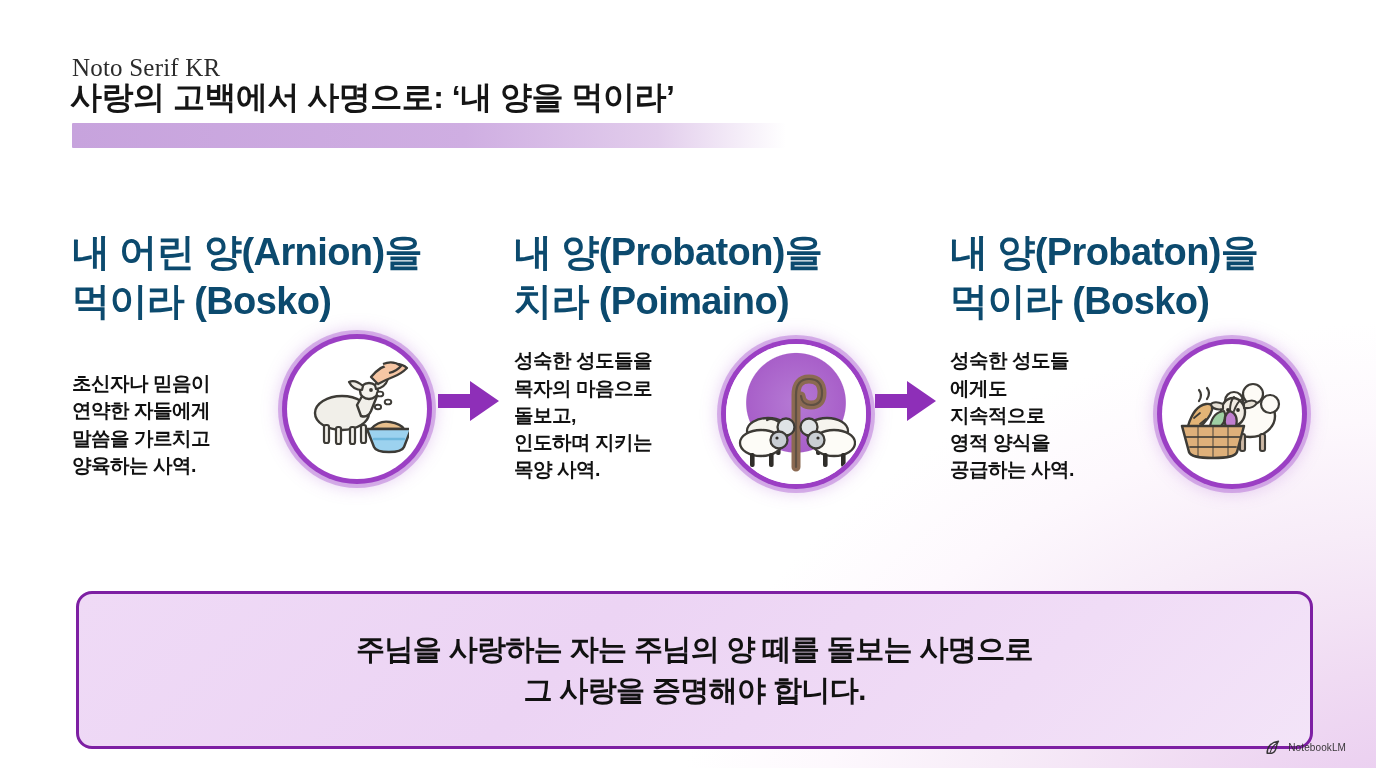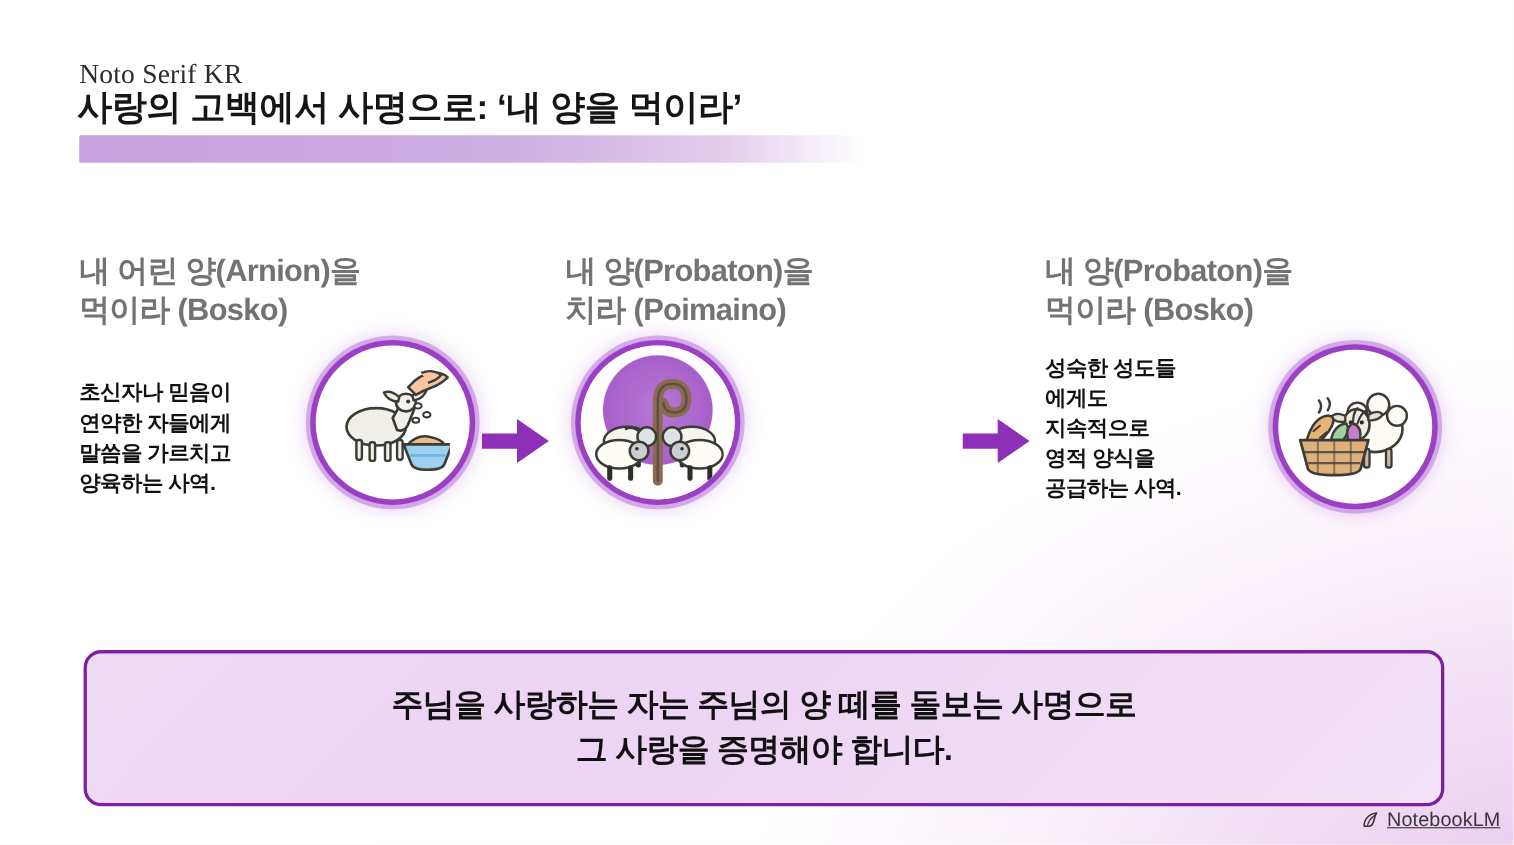--- a/index.html
+++ b/index.html
@@ -46,21 +46,21 @@
     line-height:1.1;
   }
 
   
   .col{ position:absolute; top:228px; }
   .col1{ left:72px; width:400px; }
   .col2{ left:514px; width:400px; }
   .col3{ left:950px; width:400px; }
 
   .col-head{
-    font-size:28px; font-weight:bold; color:#737373;
+    font-size:38px; font-weight:bold; color:#0c4a6e;
     line-height:1.28; letter-spacing:-.6px; white-space:pre-line;
   }
   .col-body-row{ display:flex; align-items:flex-end; margin-top:14px; }
   .col-body{
     font-size:19.5px; font-weight:bold; color:#111;
     line-height:1.40; letter-spacing:-.5px; white-space:pre-line;
     padding-top:8px;
   }
   .col1 .col-body{ width:195px; }
   .col2 .col-body{ width:198px; }
@@ -87,39 +87,38 @@
   .c3 .icon-circle{ margin-left:22px; }
 
   
   .arrow{ position:absolute; top:378px; }
   .arrow.a1{ left:438px; }
   .arrow.a2{ left:875px; }
 
   
   .banner{
     position:absolute; left:76px; top:591px;
-    width:1237px; height:142px;
+    width:1237px; height:158px;
     border:3px solid #7d1fa3;
     border-radius:16px;
     background:linear-gradient(135deg,#efdaf6 0%,#ecd4f4 40%,#f0dcf6 75%,#f3e4f8 100%);
     display:flex; align-items:center; justify-content:center;
   }
   .banner-text{
     text-align:center;
     font-size:29px; font-weight:bold; color:#111;
     line-height:1.42; letter-spacing:-.6px; white-space:pre-line;
   }
 
   
   .watermark{
-    position:absolute; right:12px; bottom:12px;
+    position:absolute; right:30px; bottom:12px;
     display:flex; align-items:center; gap:6px;
-    color:#2a2a2a; font-size:18px; letter-spacing:.1px;
+    color:#2a2a2a; font-size:10px; letter-spacing:.1px;
     opacity:.92;
-    text-decoration:underline;
   }
   .watermark svg{ display:block; }
 </style>
 </head>
 <body>
 
 <div class="bg-base"></div>
 <div class="bg-sheen"></div>
 
 <div class="stage">
@@ -174,20 +173,25 @@
   <div class="arrow a1">
     <svg width="62" height="46" viewBox="0 0 62 46">
       <path d="M0 16 H32 V3 L61 23 L32 43 V30 H0 Z" fill="#8e2fb8"></path>
     </svg>
   </div>
 
   <div class="col col2 c2">
     <div class="col-head">내 양(Probaton)을
 치라 (Poimaino)</div>
     <div class="col-body-row">
+      <div class="col-body">성숙한 성도들을
+목자의 마음으로
+돌보고,
+인도하며 지키는
+목양 사역.</div>
       <div class="icon-circle tinted">
         <svg width="120" height="118" viewBox="0 0 120 118">
 
           <path d="M60 112 V40 q0-16 13-16 q13 0 13 14 q0 12 -11 12 q-9 0 -10-9" fill="none" stroke="#8b6a52" stroke-width="9" stroke-linecap="round" stroke-linejoin="round"></path>
           <path d="M60 112 V40 q0-16 13-16 q13 0 13 14 q0 12 -11 12 q-9 0 -10-9" fill="none" stroke="#3d3b36" stroke-width="2.2" stroke-linecap="round" stroke-linejoin="round" opacity=".55"></path>
 
           <ellipse cx="32" cy="76" rx="21" ry="13" fill="#f6f4ee" stroke="#3d3b36" stroke-width="2.3"></ellipse>
           <circle cx="50" cy="72" r="8.5" fill="#dfe3e6" stroke="#3d3b36" stroke-width="2.3"></circle>
           <path d="M43 67 q-7-5 -12-2" fill="none" stroke="#3d3b36" stroke-width="2.2" stroke-linecap="round"></path>
           <rect x="21" y="86" width="4.6" height="14" rx="2" fill="#2f2d29"></rect>

